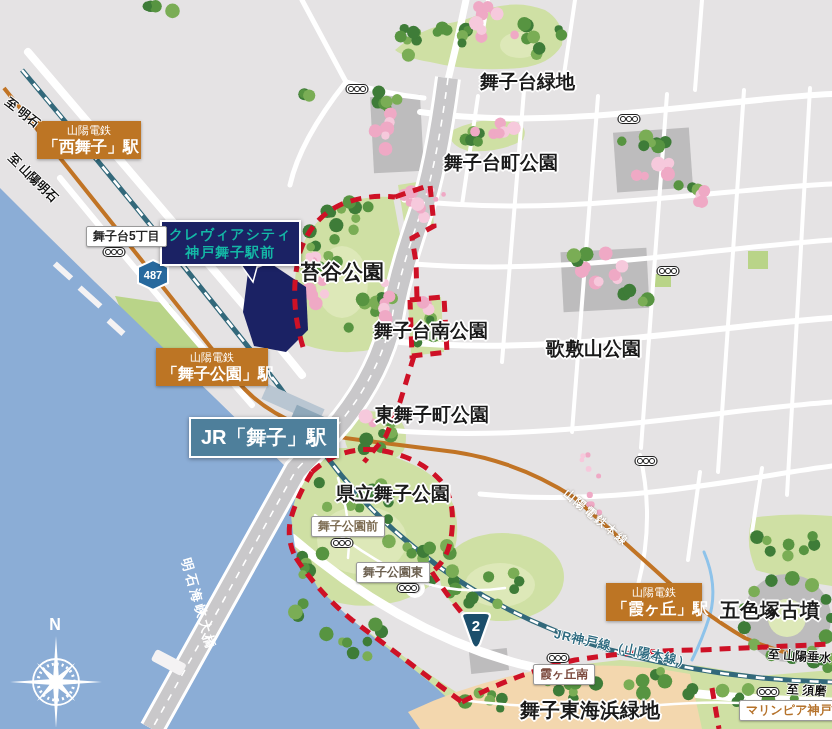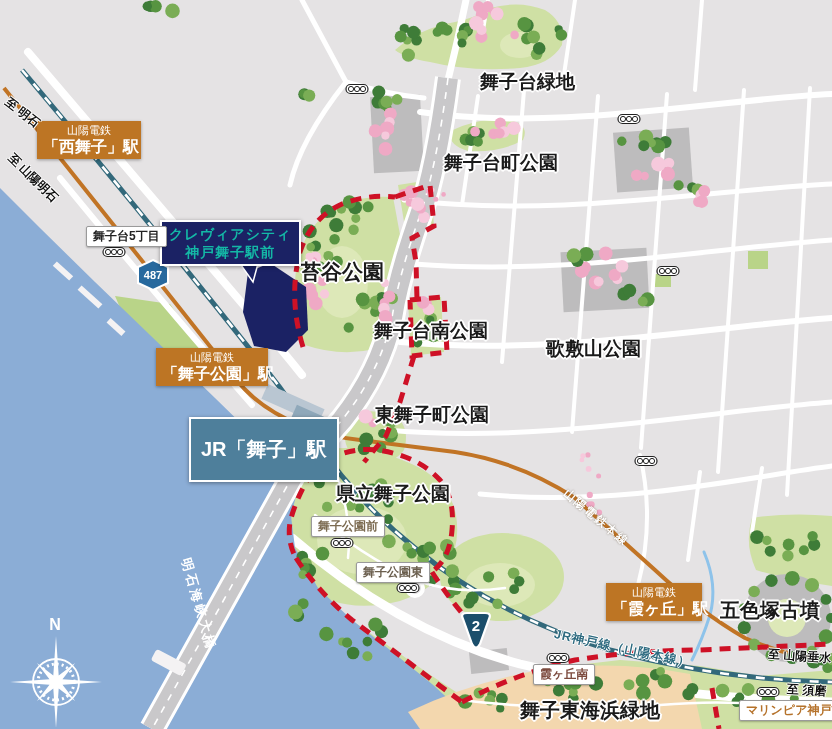--- a/index.html
+++ b/index.html
@@ -36,21 +36,21 @@
   .ovl{position:absolute;white-space:nowrap;}
   .park-label{font-size:19px;font-weight:bold;color:#1a1a1a;
     text-shadow:-2px 0 0 #fff,2px 0 0 #fff,0 -2px 0 #fff,0 2px 0 #fff,-1px -1px 0 #fff,1px 1px 0 #fff,1px -1px 0 #fff,-1px 1px 0 #fff;}
   .dir-label{font-size:12px;font-weight:bold;color:#111;
     text-shadow:-1px 0 0 #fff,1px 0 0 #fff,0 -1px 0 #fff,0 1px 0 #fff;}
   .badge-orange{background:var(--c-station-orange);color:#fff;text-align:center;
     padding:3px 6px;box-shadow:0 1px 3px rgba(0,0,0,.35);}
   .badge-orange .l1{font-size:11px;line-height:13px;}
   .badge-orange .l2{font-size:16px;font-weight:bold;line-height:19px;}
   .badge-jr{background:var(--c-station-jr-bg);color:#fff;border:2px solid #fff;
-    font-size:20px;font-weight:bold;padding:17px 10px;box-shadow:0 1px 4px rgba(0,0,0,.4);}
+    font-size:20px;font-weight:bold;padding:5px 10px;box-shadow:0 1px 4px rgba(0,0,0,.4);}
   .badge-navy{background:var(--c-navy);color:#14b8a6;border:2px solid #fff;text-align:center;
     padding:3px 7px;box-shadow:0 1px 4px rgba(0,0,0,.4);}
   .badge-navy div{font-size:14px;font-weight:bold;line-height:18px;letter-spacing:1px;}
   .badge-white{background:#fff;border:1px solid #9a9a9a;font-size:12px;font-weight:bold;
     padding:1px 6px;border-radius:2px;box-shadow:0 1px 2px rgba(0,0,0,.25);color:#222;}
   .rail-label-white{font-size:11.5px;font-weight:bold;color:#fff;letter-spacing:2px;
     text-shadow:0 0 2px rgba(60,40,10,.6);}
   .rail-label-jr{font-size:12.5px;font-weight:bold;color:#2e6b80;letter-spacing:1px;
     text-shadow:-1px 0 0 #fff,1px 0 0 #fff,0 -1px 0 #fff,0 1px 0 #fff;}
   .bridge-label{font-size:13px;font-weight:bold;color:#fff;letter-spacing:3px;}

